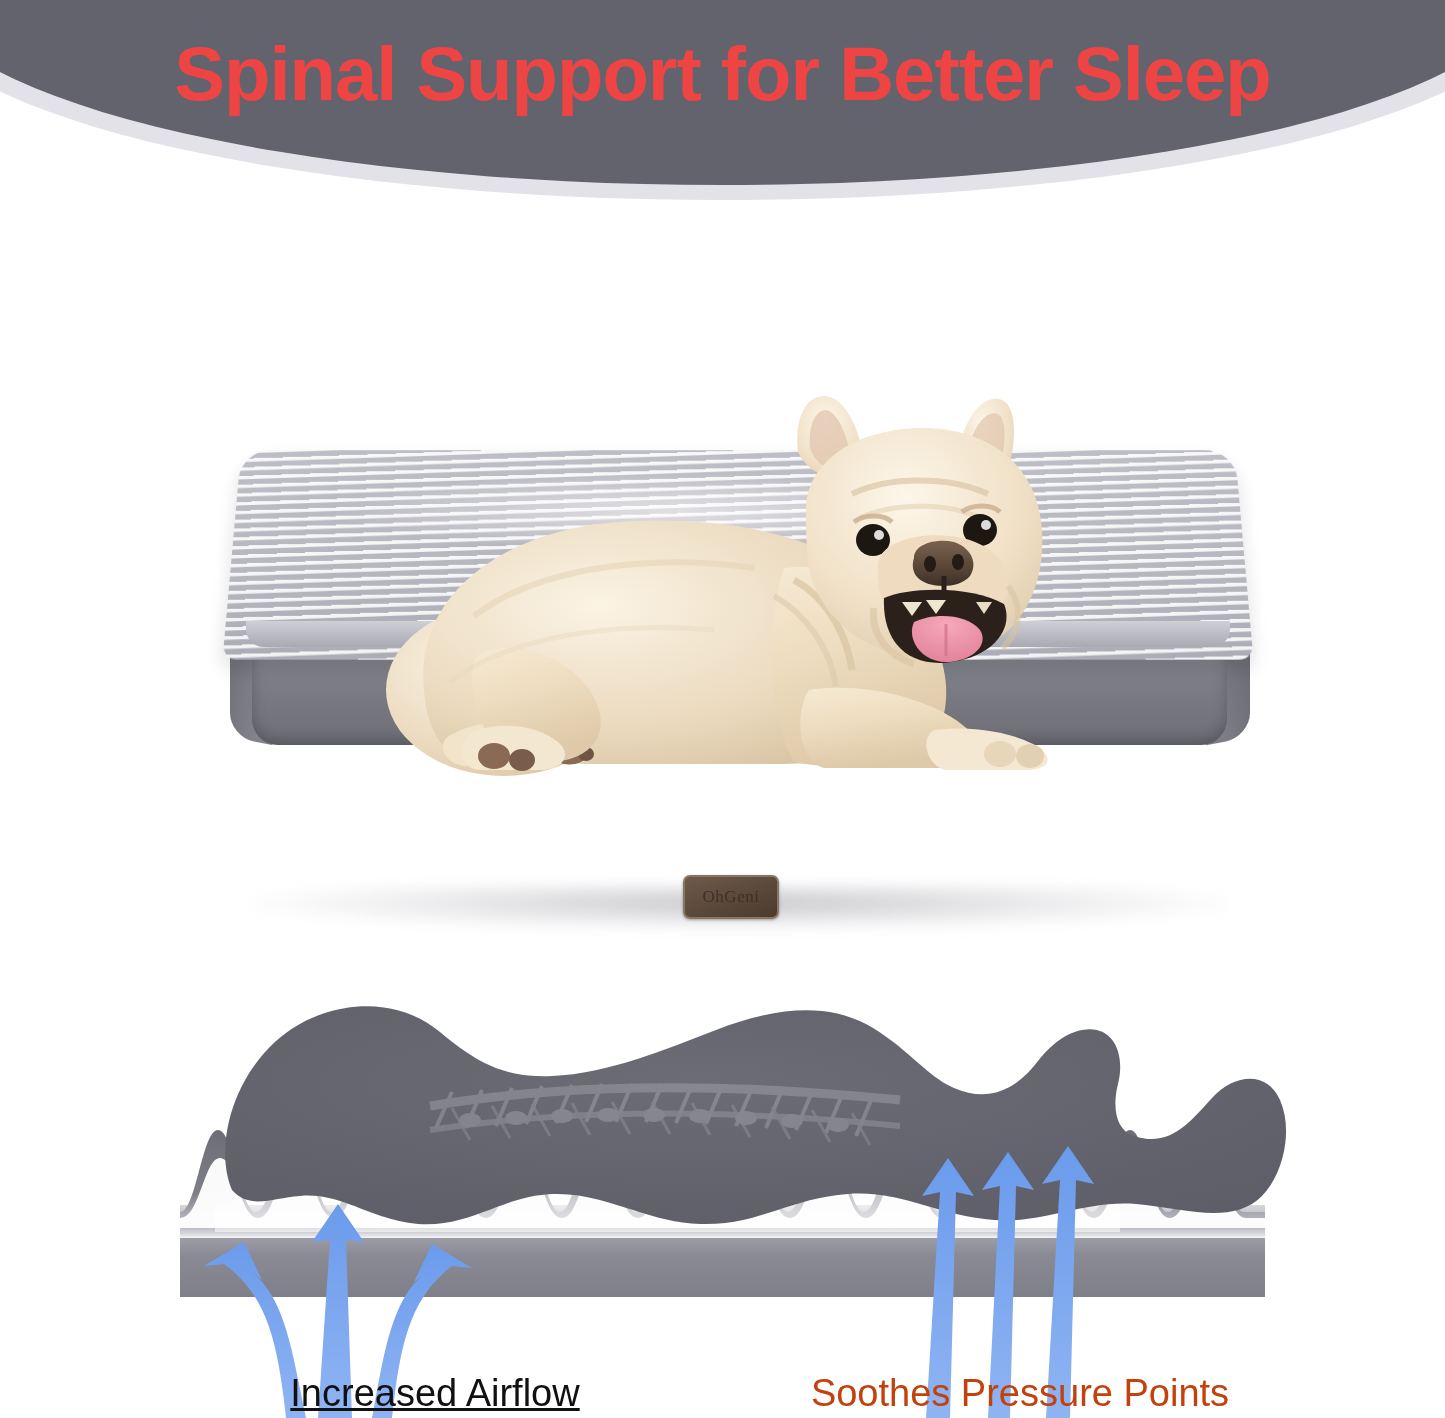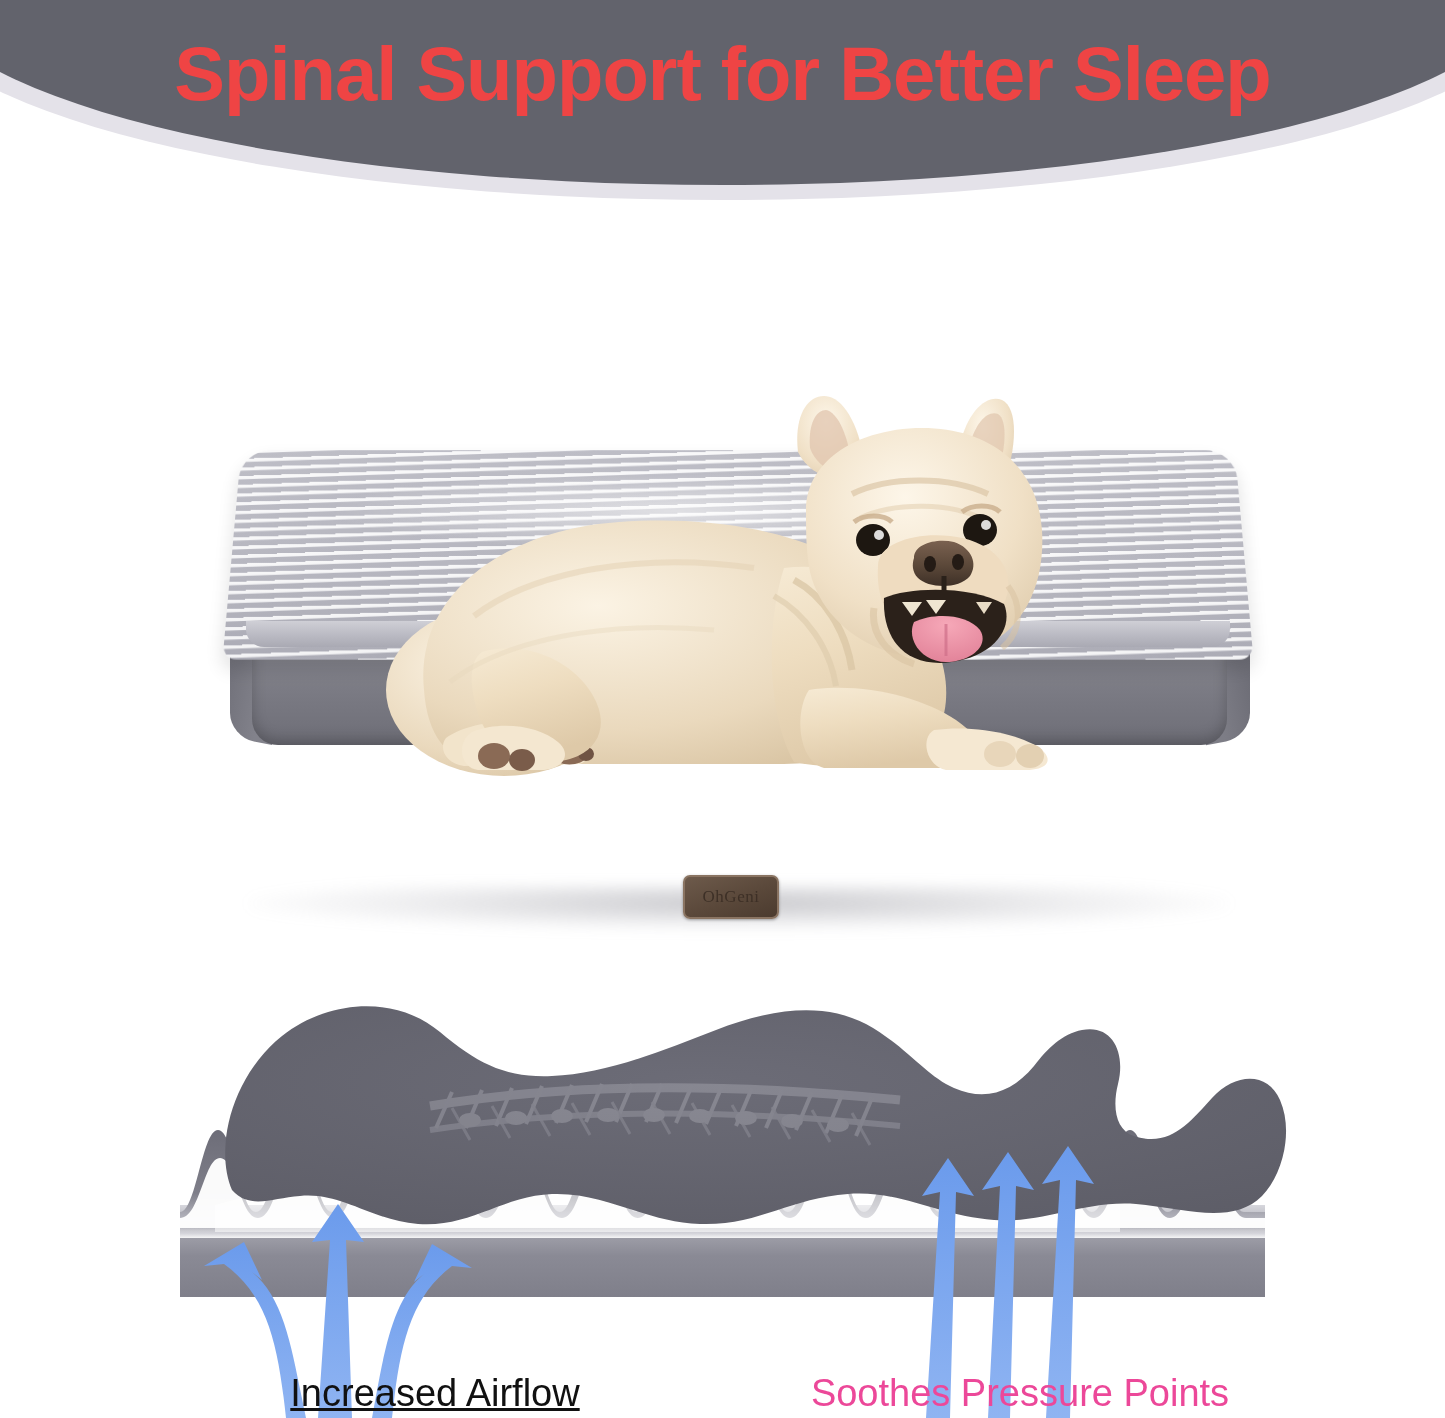--- a/index.html
+++ b/index.html
@@ -100,21 +100,21 @@
   .scale{position:absolute;left:0;top:760px;width:1445px;height:215px;}
 
   
   .xsec{position:absolute;left:0;top:980px;width:1445px;height:438px;}
   .cap-air{
     position:absolute;left:215px;top:1372px;width:440px;text-align:center;
     font-size:38px;color:#111;text-decoration:underline;
   }
   .cap-press{
     position:absolute;left:750px;top:1372px;width:540px;text-align:center;
-    font-size:38px;color:#ec4899;
+    font-size:38px;color:#c2410c;
   }
 </style>
 </head>
 <body>
 
 <div class="banner-wrap">
   <div class="banner-arc"></div>
   <div class="banner-ellipse"></div>
   <div class="banner-title">Spinal Support for Better Sleep</div>
 </div>

